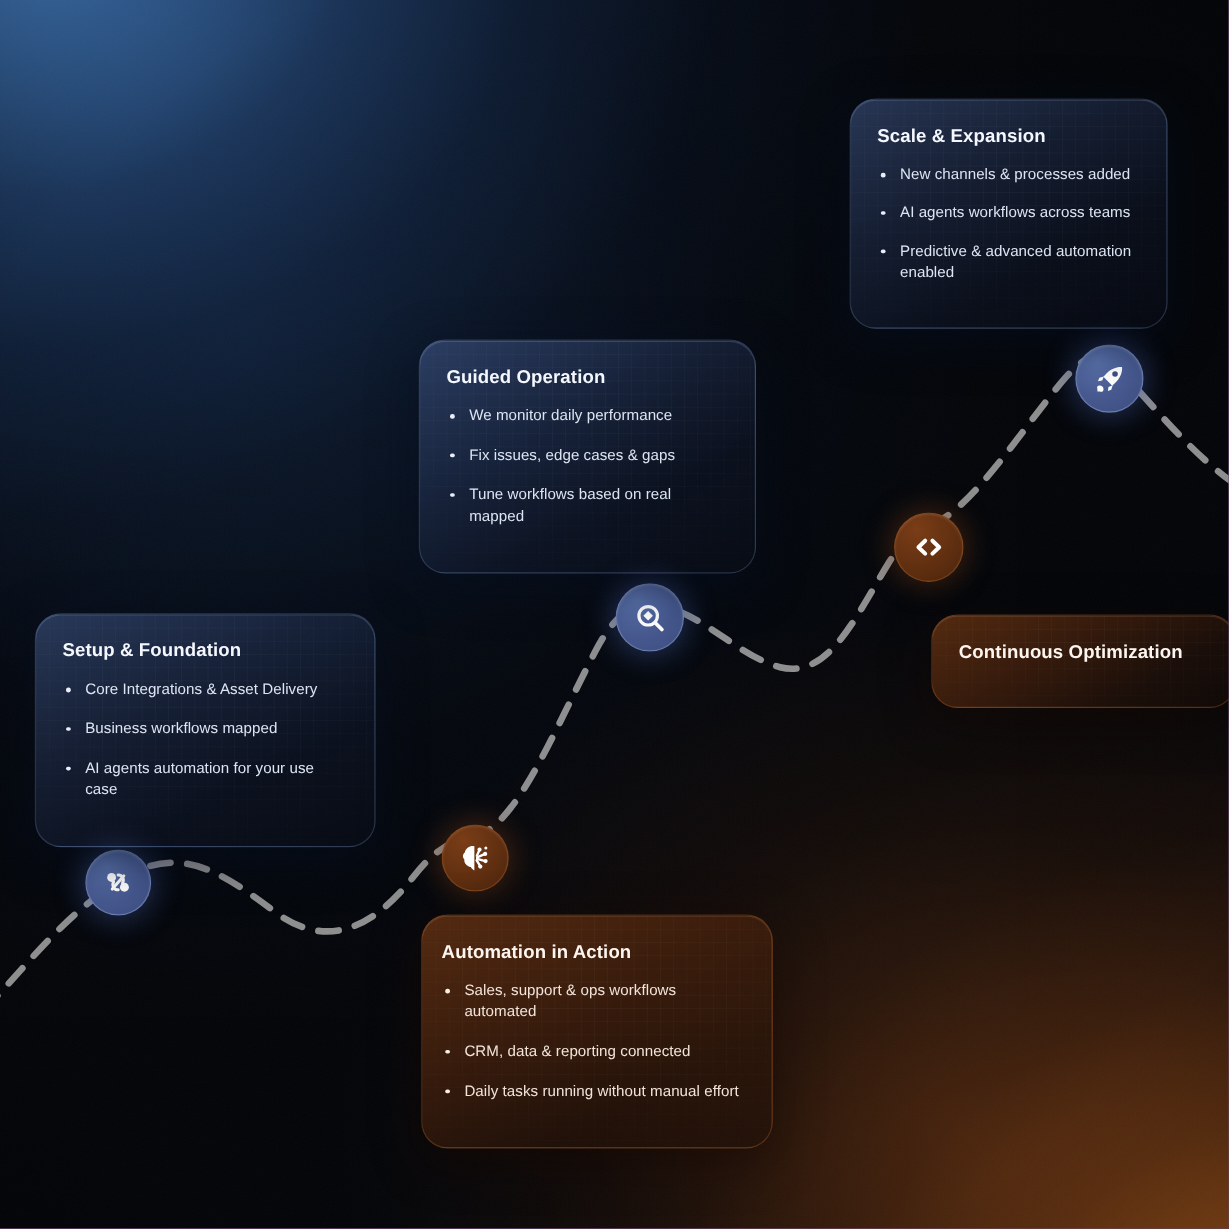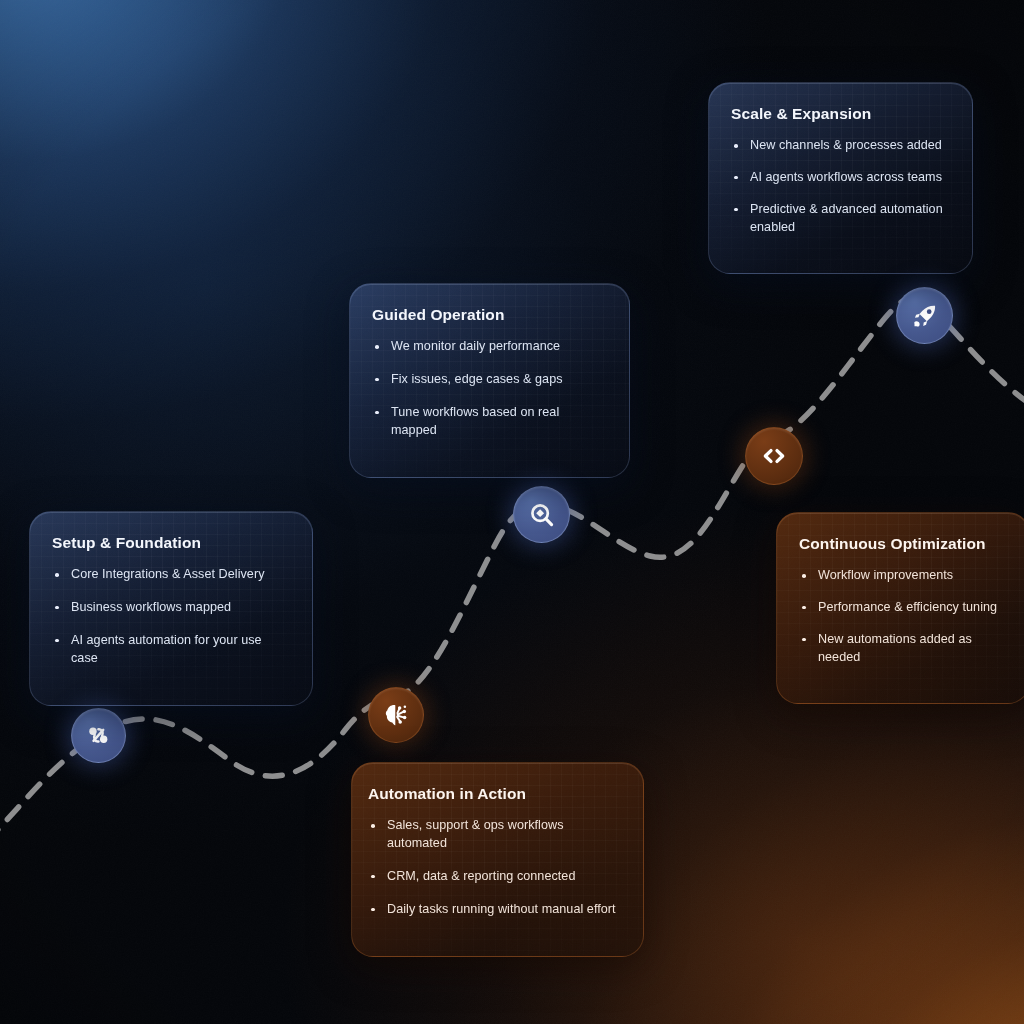--- a/index.html
+++ b/index.html
@@ -288,25 +288,20 @@
     <h3 class="card-title">Setup &amp; Foundation</h3>
     <ul class="card-list">
       <li>Core Integrations &amp; Asset Delivery</li>
       <li>Business workflows mapped</li>
       <li>AI agents automation for your use case</li>
     </ul>
   </div>
 
   <div class="card orange" id="card-continuous">
     <h3 class="card-title">Continuous Optimization</h3>
-    <ul class="card-list">
-      <li>Workflow improvements</li>
-      <li>Performance &amp; efficiency tuning</li>
-      <li>New automations added as needed</li>
-    </ul>
   </div>
 
   <div class="card orange" id="card-automation">
     <h3 class="card-title">Automation in Action</h3>
     <ul class="card-list">
       <li>Sales, support &amp; ops workflows automated</li>
       <li>CRM, data &amp; reporting connected</li>
       <li>Daily tasks running without manual effort</li>
     </ul>
   </div>

